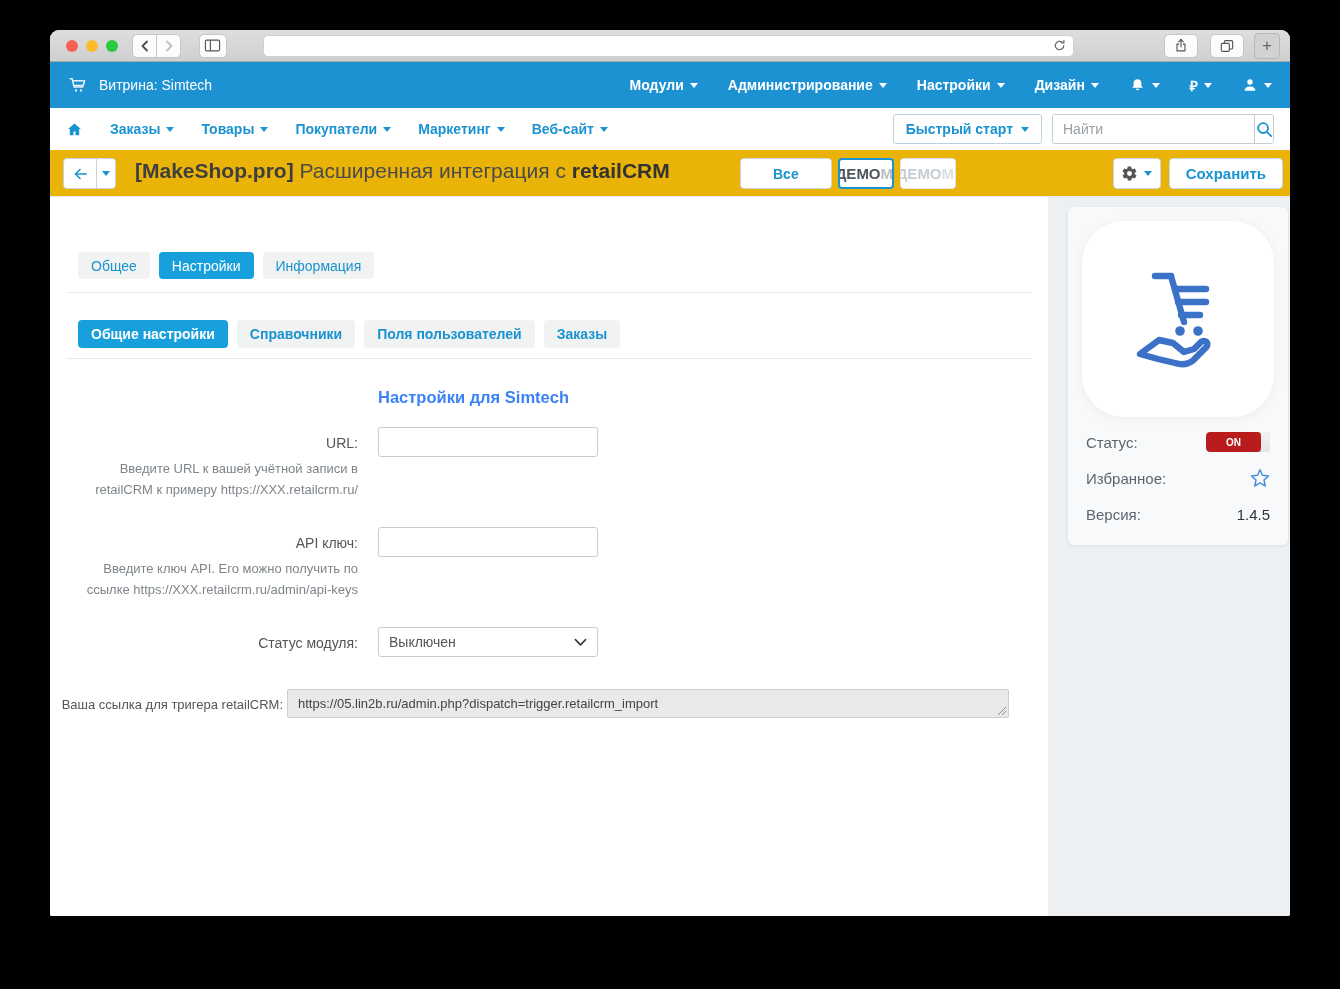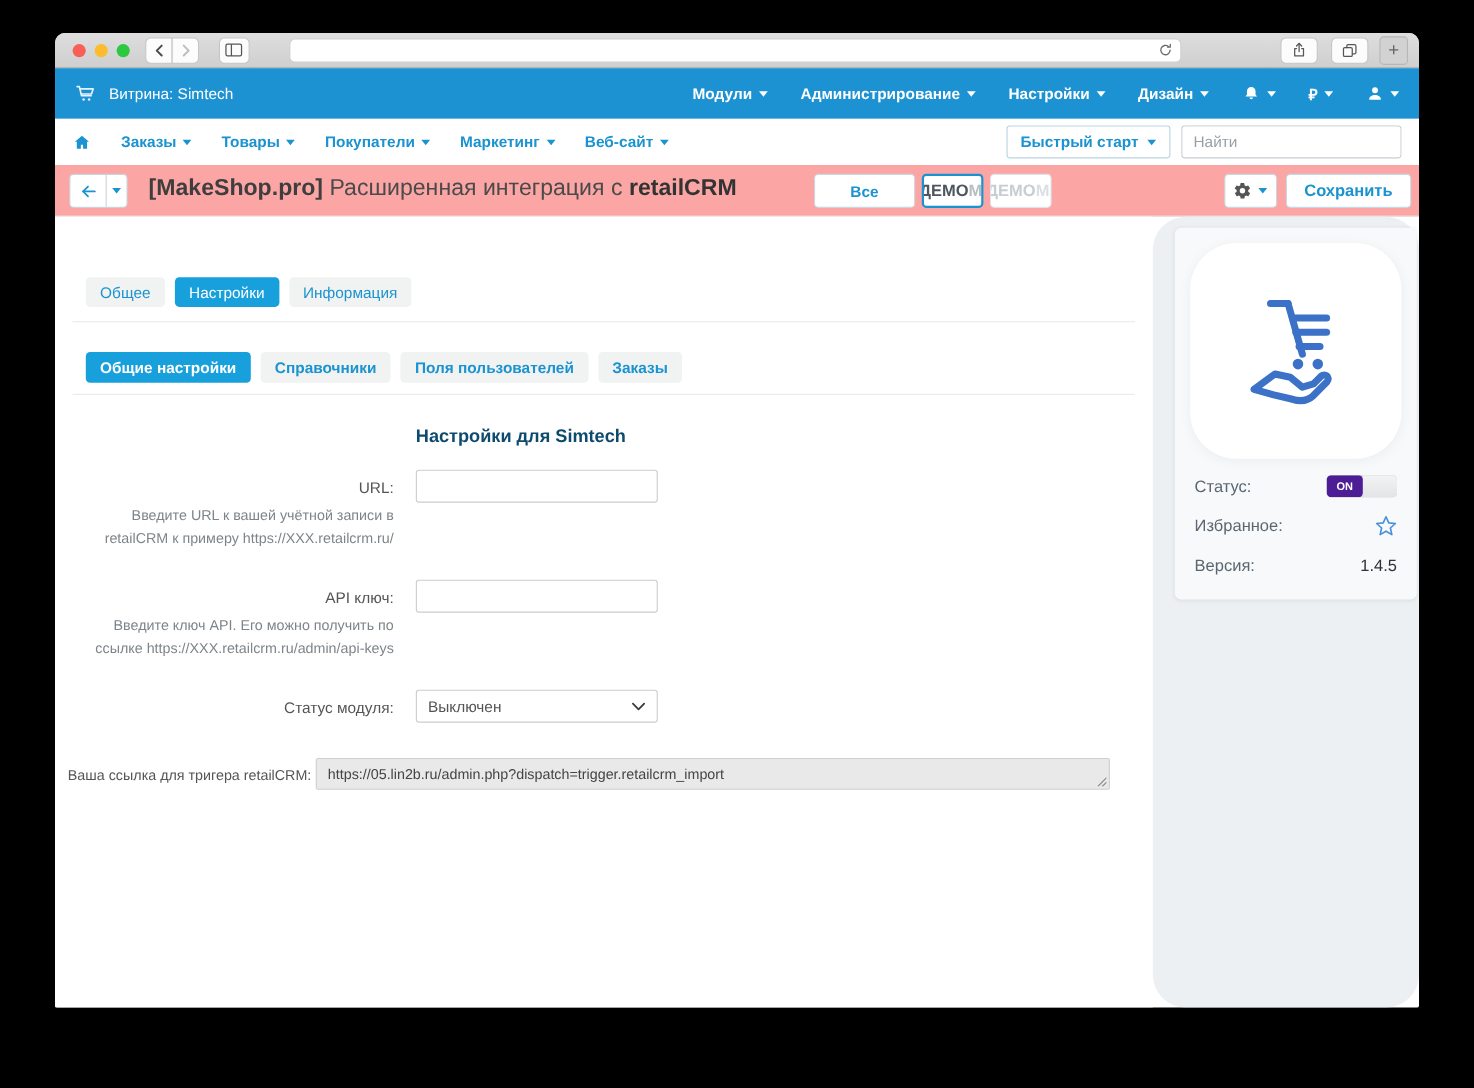--- a/index.html
+++ b/index.html
@@ -39,30 +39,30 @@
   .tri { width:0; height:0; border-left:4px solid transparent; border-right:4px solid transparent;
          border-top:5px solid currentColor; display:inline-block; }
 
   
   .navrow { height:42px; flex:0 0 42px; background:#fff; display:flex; align-items:center; padding:0 16px; }
   .nr-item { display:flex; align-items:center; gap:6px; color:#1a93d0; font-size:14px; font-weight:700;
              margin-left:27px; }
   .nr-right { margin-left:auto; display:flex; align-items:center; }
   .qs-btn { height:30px; border:1px solid #b9d3e3; border-radius:3px; background:#fff; color:#1a93d0;
             font-size:14px; font-weight:700; display:flex; align-items:center; gap:8px; padding:0 12px; }
-  .searchbox { width:200px; height:30px; margin-left:10px; border:1px solid #c6ccd1; border-radius:3px;
+  .searchbox { width:222px; height:30px; margin-left:10px; border:1px solid #c6ccd1; border-radius:3px;
                display:flex; overflow:hidden; background:#fff; }
   .searchbox input { flex:1; border:0; outline:none; padding:0 10px; font-size:14px; color:#555;
                      font-family:"Liberation Sans", sans-serif; }
   .searchbox input::placeholder { color:#9aa0a5; }
   .mag-btn { width:38px; border-left:1px solid #c6ccd1; background:#fff; display:flex;
              align-items:center; justify-content:center; }
 
   
-  .titlerow { height:47px; flex:0 0 47px; background:#fca5a5; position:relative; border-bottom:1px solid #e7e9ea; }
+  .titlerow { height:47px; flex:0 0 47px; background:#eab308; position:relative; border-bottom:1px solid #e7e9ea; }
   .back-group { position:absolute; left:13px; top:8px; height:31px; display:flex;
                 border:1px solid #ccd3d8; border-radius:4px; overflow:hidden; background:#fff; }
   .back-main { width:32px; display:flex; align-items:center; justify-content:center; }
   .back-caret { width:19px; display:flex; align-items:center; justify-content:center;
                 border-left:1px solid #ccd3d8; color:#1a93d0; }
   .page-title { position:absolute; left:85px; top:9px; font-size:21px; color:#4a4a4a; white-space:nowrap; }
   .pt-b { font-weight:600; color:#3e3e3e; }
   .pt-crm { font-weight:700; color:#333; }
   .mid-btns { position:absolute; left:690px; top:8px; display:flex; gap:6px; }
   .btn-lite { height:31px; border:1px solid #ccd7dd; border-radius:4px; background:#fff; color:#1a93d0;
@@ -76,29 +76,29 @@
   .btn-demo.muted .ds { color:#dadfe3; }
   .right-btns { position:absolute; right:7px; top:8px; display:flex; gap:8px;align-items:flex-end; }
   .gear-btn { height:31px; width:48px; border:1px solid #ccd7dd; border-radius:4px; background:#fff;
               display:flex; align-items:center; justify-content:center; gap:6px; color:#1a93d0; }
   .save-btn { height:31px; border:1px solid #c3d9e5; border-radius:4px; background:#fff; color:#1a93d0;
               font-size:15px; font-weight:700; display:flex; align-items:center; padding:0 16px; }
 
   
   .content { flex:1; display:flex; min-height:0; }
   .main { width:998px; background:#fff; position:relative; }
-  .side { flex:1; background:#edf0f2; position:relative;border-radius:30px; }
+  .side { flex:1; background:#edf0f2; position:relative; }
 
   .chip-row { position:absolute; left:28px; display:flex; gap:9px; }
   .chip { height:28px; padding:0 13px; border-radius:4px; background:#f1f2f2; color:#1a93d0;
           font-size:14px; display:inline-flex; align-items:center; white-space:nowrap; }
   .chip.active { background:#18a0dd; color:#fff; }
   .divider { position:absolute; left:16px; right:16px; height:1px; background:#e9eaea; }
 
-  .form-heading { position:absolute; left:328px; top:191px; font-size:16.5px; font-weight:600; color:#0c4a6e; }
+  .form-heading { position:absolute; left:328px; top:191px; font-size:16.5px; font-weight:600; color:#3b82f6; }
   .form-heading b { font-weight:800; }
   .flabel { position:absolute; left:0; width:308px; text-align:right; font-size:14px; color:#555; }
   .fhint { position:absolute; left:0; width:308px; text-align:right; font-size:13px; color:#7e858a;
            line-height:20.5px; }
   .text-input { position:absolute; left:328px; width:220px; height:30px; border:1px solid #c9cdd1;
                 border-radius:3px; background:#fff; padding:0 9px; font-size:14px; color:#444;
                 font-family:"Liberation Sans", sans-serif; outline:none; }
   .fselect { position:absolute; left:328px; top:430px; width:220px; height:30px; border:1px solid #c9cdd1;
              border-radius:3px; background:#fff; display:flex; align-items:center; padding:0 10px;
              font-size:14px; color:#555; }
@@ -113,21 +113,21 @@
   .mcard { position:absolute; left:20px; top:10px; width:220px; height:338px; background:#f8f9fa;
            border-radius:6px; box-shadow:0 1px 4px rgba(0,0,0,.07); padding:14px; }
   .mtile { width:192px; height:196px; background:#fff; border-radius:42px;
            box-shadow:0 2px 12px rgba(0,0,0,.05); display:flex; align-items:center; justify-content:center; }
   .mrow { display:flex; align-items:center; justify-content:space-between; margin-top:14px;
           padding:0 4px; height:22px; font-size:15px; color:#5b6670; }
   .mrow:first-of-type { margin-top:20px; }
   .mver { color:#2f3337; }
   .toggle { width:64px; height:20px; border-radius:4px; background:#d9dcde; display:flex; overflow:hidden;
             box-shadow:inset 0 0 2px rgba(0,0,0,.15); }
-  .toggle-on { width:33px; background:#4c1d95; color:#fff; font-size:10px; font-weight:700;
+  .toggle-on { width:55px; background:#b91c1c; color:#fff; font-size:10px; font-weight:700;
                display:flex; align-items:center; justify-content:center; border-radius:4px; }
   .toggle-knob { flex:1; background:linear-gradient(#f2f3f4,#e2e4e6); border-radius:0 4px 4px 0; }
 </style>
 </head>
 <body>
 
 <div class="stage">
   <div class="window">
 
     <div class="chrome">

